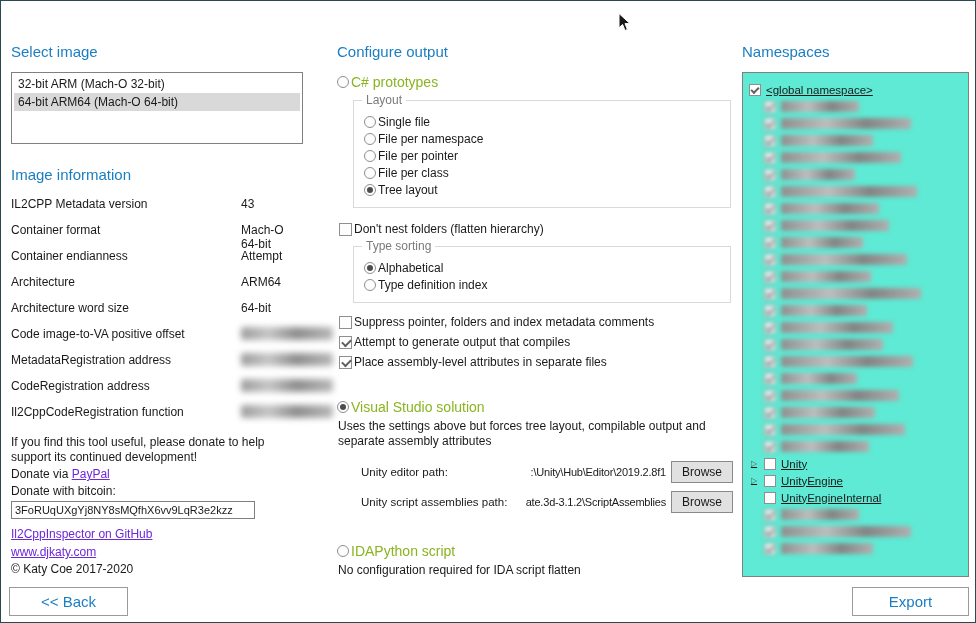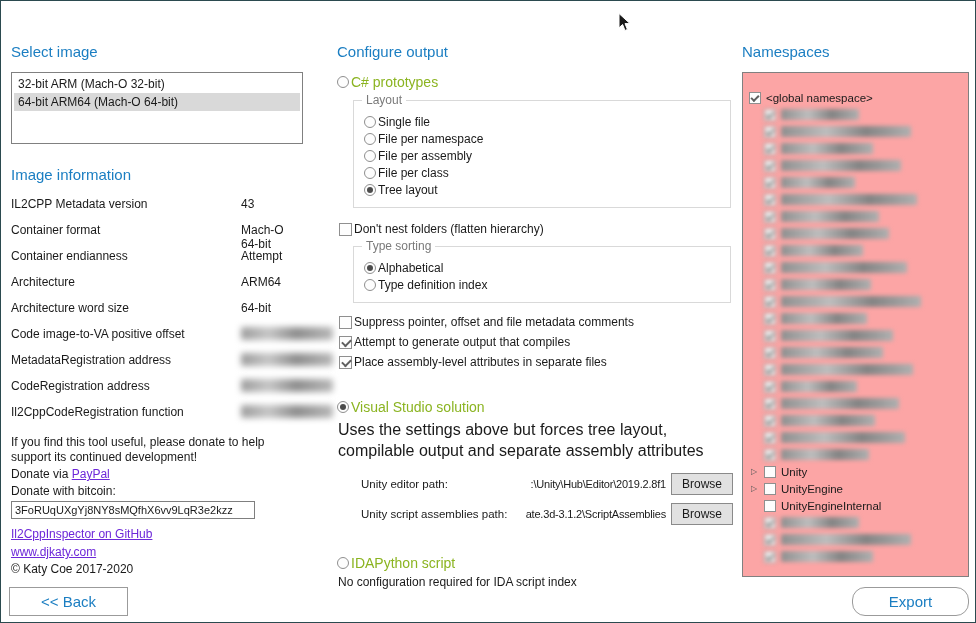--- a/index.html
+++ b/index.html
@@ -36,47 +36,47 @@
   .blur-block{display:inline-block;height:13px;width:92px;border-radius:2px;
     background:linear-gradient(90deg,#9b9b9b,#c6c6c6 30%,#8d8d8d 60%,#b8b8b8);filter:blur(3px);}
   .donate-text{font-size:12px;line-height:15px;margin:4px 0 0;}
   .donate-line{font-size:12px;margin:2px 0 0;line-height:15px;}
   .link{color:#6d28d9;text-decoration:underline;cursor:pointer;}
   .bitcoin-input{margin-top:2px;width:236px;font-size:11px;padding:2px 3px;border:1px solid #7f7f7f;font-family:inherit;color:#1a1a1a;background:#fff;}
   .link-line{margin:8px 0 0;font-size:12px;line-height:14px;}
   .copyright{margin:3px 0 0;font-size:12px;}
   .big-btn{position:absolute;background:#fff;border:1px solid #9b9b9b;color:#1b7ec2;font-size:15px;font-family:inherit;cursor:pointer;}
   .back-btn{left:8px;top:586px;width:119px;height:29px;}
-  .export-btn{left:851px;top:586px;width:117px;height:29px;border-radius:13px;}
+  .export-btn{left:851px;top:586px;width:117px;height:29px;}
   
   .opt-row{display:flex;align-items:center;gap:2px;font-size:12px;margin:3px 0;cursor:default;}
   .green-row{margin-top:14px;}
   .green-label{color:#8bb421;font-size:14px;}
   .radio{width:12px;height:12px;border:1px solid #8f8f8f;border-radius:50%;background:#fdfdfd;position:relative;flex:none;box-sizing:border-box;}
   .radio.selected::after{content:"";position:absolute;left:2px;top:2px;right:2px;bottom:2px;border-radius:50%;background:#4c4c4c;}
   .checkbox{width:13px;height:13px;border:1px solid #8f8f8f;background:#fdfdfd;position:relative;flex:none;box-sizing:border-box;}
   .checkbox.checked::after{content:"";position:absolute;left:2px;top:2px;width:7px;height:4px;border-left:2px solid #5f5f5f;border-bottom:2px solid #5f5f5f;transform:rotate(-45deg);}
   .groupbox{margin:10px 0 0 16px;width:378px;box-sizing:border-box;border:1px solid #d9d9d9;position:relative;padding:12px 10px 8px 10px;}
   .gb-title{position:absolute;top:-8px;left:8px;background:#fff;padding:0 4px;font-size:12px;color:#7a7a7a;}
   .groupbox .opt-row{margin:1px 0;height:16px;}
   .cb-row{margin:14px 0 0 2px;}
   .gb2{margin-top:10px;}
   .cb-list{margin:12px 0 0 2px;}
   .cb-list .opt-row{margin:6px 0;}
   .vs-row{margin-top:30px;}
-  .vs-desc{font-size:16px;line-height:21px;margin:4px 0 0 1px;width:388px;}
+  .vs-desc{font-size:12px;line-height:15px;margin:4px 0 0 1px;width:388px;}
   .path-row{display:flex;align-items:center;margin:8px 0 0 24px;font-size:11.5px;}
   .path-row.first{margin-top:12px;}
   .path-label{width:158px;flex:none;}
   .path-value{flex:1;text-align:right;white-space:nowrap;overflow:hidden;padding-right:5px;letter-spacing:-0.2px;font-size:11px;}
   .browse-btn{width:62px;height:22px;border:1px solid #8a8a8a;background:#e1e1e1;font-size:12px;font-family:inherit;cursor:pointer;flex:none;color:#1a1a1a;}
   .ida-row{margin-top:30px;}
   .ida-desc{font-size:12px;margin:4px 0 0 1px;}
   
-  .ns-list{margin-top:12px;height:505px;border:1px solid #808080;padding:16px 6px;box-sizing:border-box;overflow:hidden;background:#fca5a5;}
+  .ns-list{margin-top:12px;height:505px;border:1px solid #808080;padding:8px 6px;box-sizing:border-box;overflow:hidden;background:#5eead4;text-decoration:underline;}
   .ns-row{display:flex;align-items:center;gap:5px;height:17px;font-size:11.5px;cursor:default;}
   .ns-row.indent{padding-left:15px;}
   .ns-row.blurred{filter:blur(2px);}
   .ns-row .checkbox{width:12px;height:12px;}
   .ns-row .checkbox.checked::after{left:1px;top:2px;width:6px;height:3px;}
   .expander{flex:none;width:10px;text-align:center;font-size:8px;color:#595959;line-height:1;}
   .ns-label{white-space:nowrap;}
   .ns-blur{height:11px;border-radius:1px;background:linear-gradient(90deg,#8f8f8f,#bdbdbd 35%,#848484 65%,#b0b0b0);}
 </style>
 </head>
@@ -163,21 +163,21 @@
           <label class="opt-row">
             <span class="radio"></span>
             <span class="opt-label">Single file</span>
           </label>
           <label class="opt-row">
             <span class="radio"></span>
             <span class="opt-label">File per namespace</span>
           </label>
           <label class="opt-row">
             <span class="radio"></span>
-            <span class="opt-label">File per assembly</span>
+            <span class="opt-label">File per pointer</span>
           </label>
           <label class="opt-row">
             <span class="radio"></span>
             <span class="opt-label">File per class</span>
           </label>
           <label class="opt-row">
             <span class="radio selected"></span>
             <span class="opt-label">Tree layout</span>
           </label>
         </div>
@@ -198,21 +198,21 @@
           <label class="opt-row">
             <span class="radio"></span>
             <span class="opt-label">Type definition index</span>
           </label>
         </div>
     </fieldset>
 
     <div class="cb-list">
         <label class="opt-row">
           <span class="checkbox"></span>
-          <span class="opt-label">Suppress pointer, offset and file metadata comments</span>
+          <span class="opt-label">Suppress pointer, folders and index metadata comments</span>
         </label>
         <label class="opt-row">
           <span class="checkbox checked"></span>
           <span class="opt-label">Attempt to generate output that compiles</span>
         </label>
         <label class="opt-row">
           <span class="checkbox checked"></span>
           <span class="opt-label">Place assembly-level attributes in separate files</span>
         </label>
       </div>
@@ -231,21 +231,21 @@
     <div class="path-row">
       <span class="path-label">Unity script assemblies path:</span>
       <span class="path-value">ate.3d-3.1.2\ScriptAssemblies</span>
       <button class="browse-btn">Browse</button>
     </div>
 
     <label class="opt-row green-row ida-row">
       <span class="radio"></span>
       <span class="green-label">IDAPython script</span>
     </label>
-    <p class="ida-desc">No configuration required for IDA script index</p>
+    <p class="ida-desc">No configuration required for IDA script flatten</p>
   </div>
 
   <div class="col col-right">
     <div class="section-heading">Namespaces</div>
     <div class="ns-list">
         <div class="ns-row">
           <span class="checkbox checked"></span>
           <span class="ns-label">&lt;global namespace&gt;</span>
         </div>
         <div class="ns-row blurred indent">

